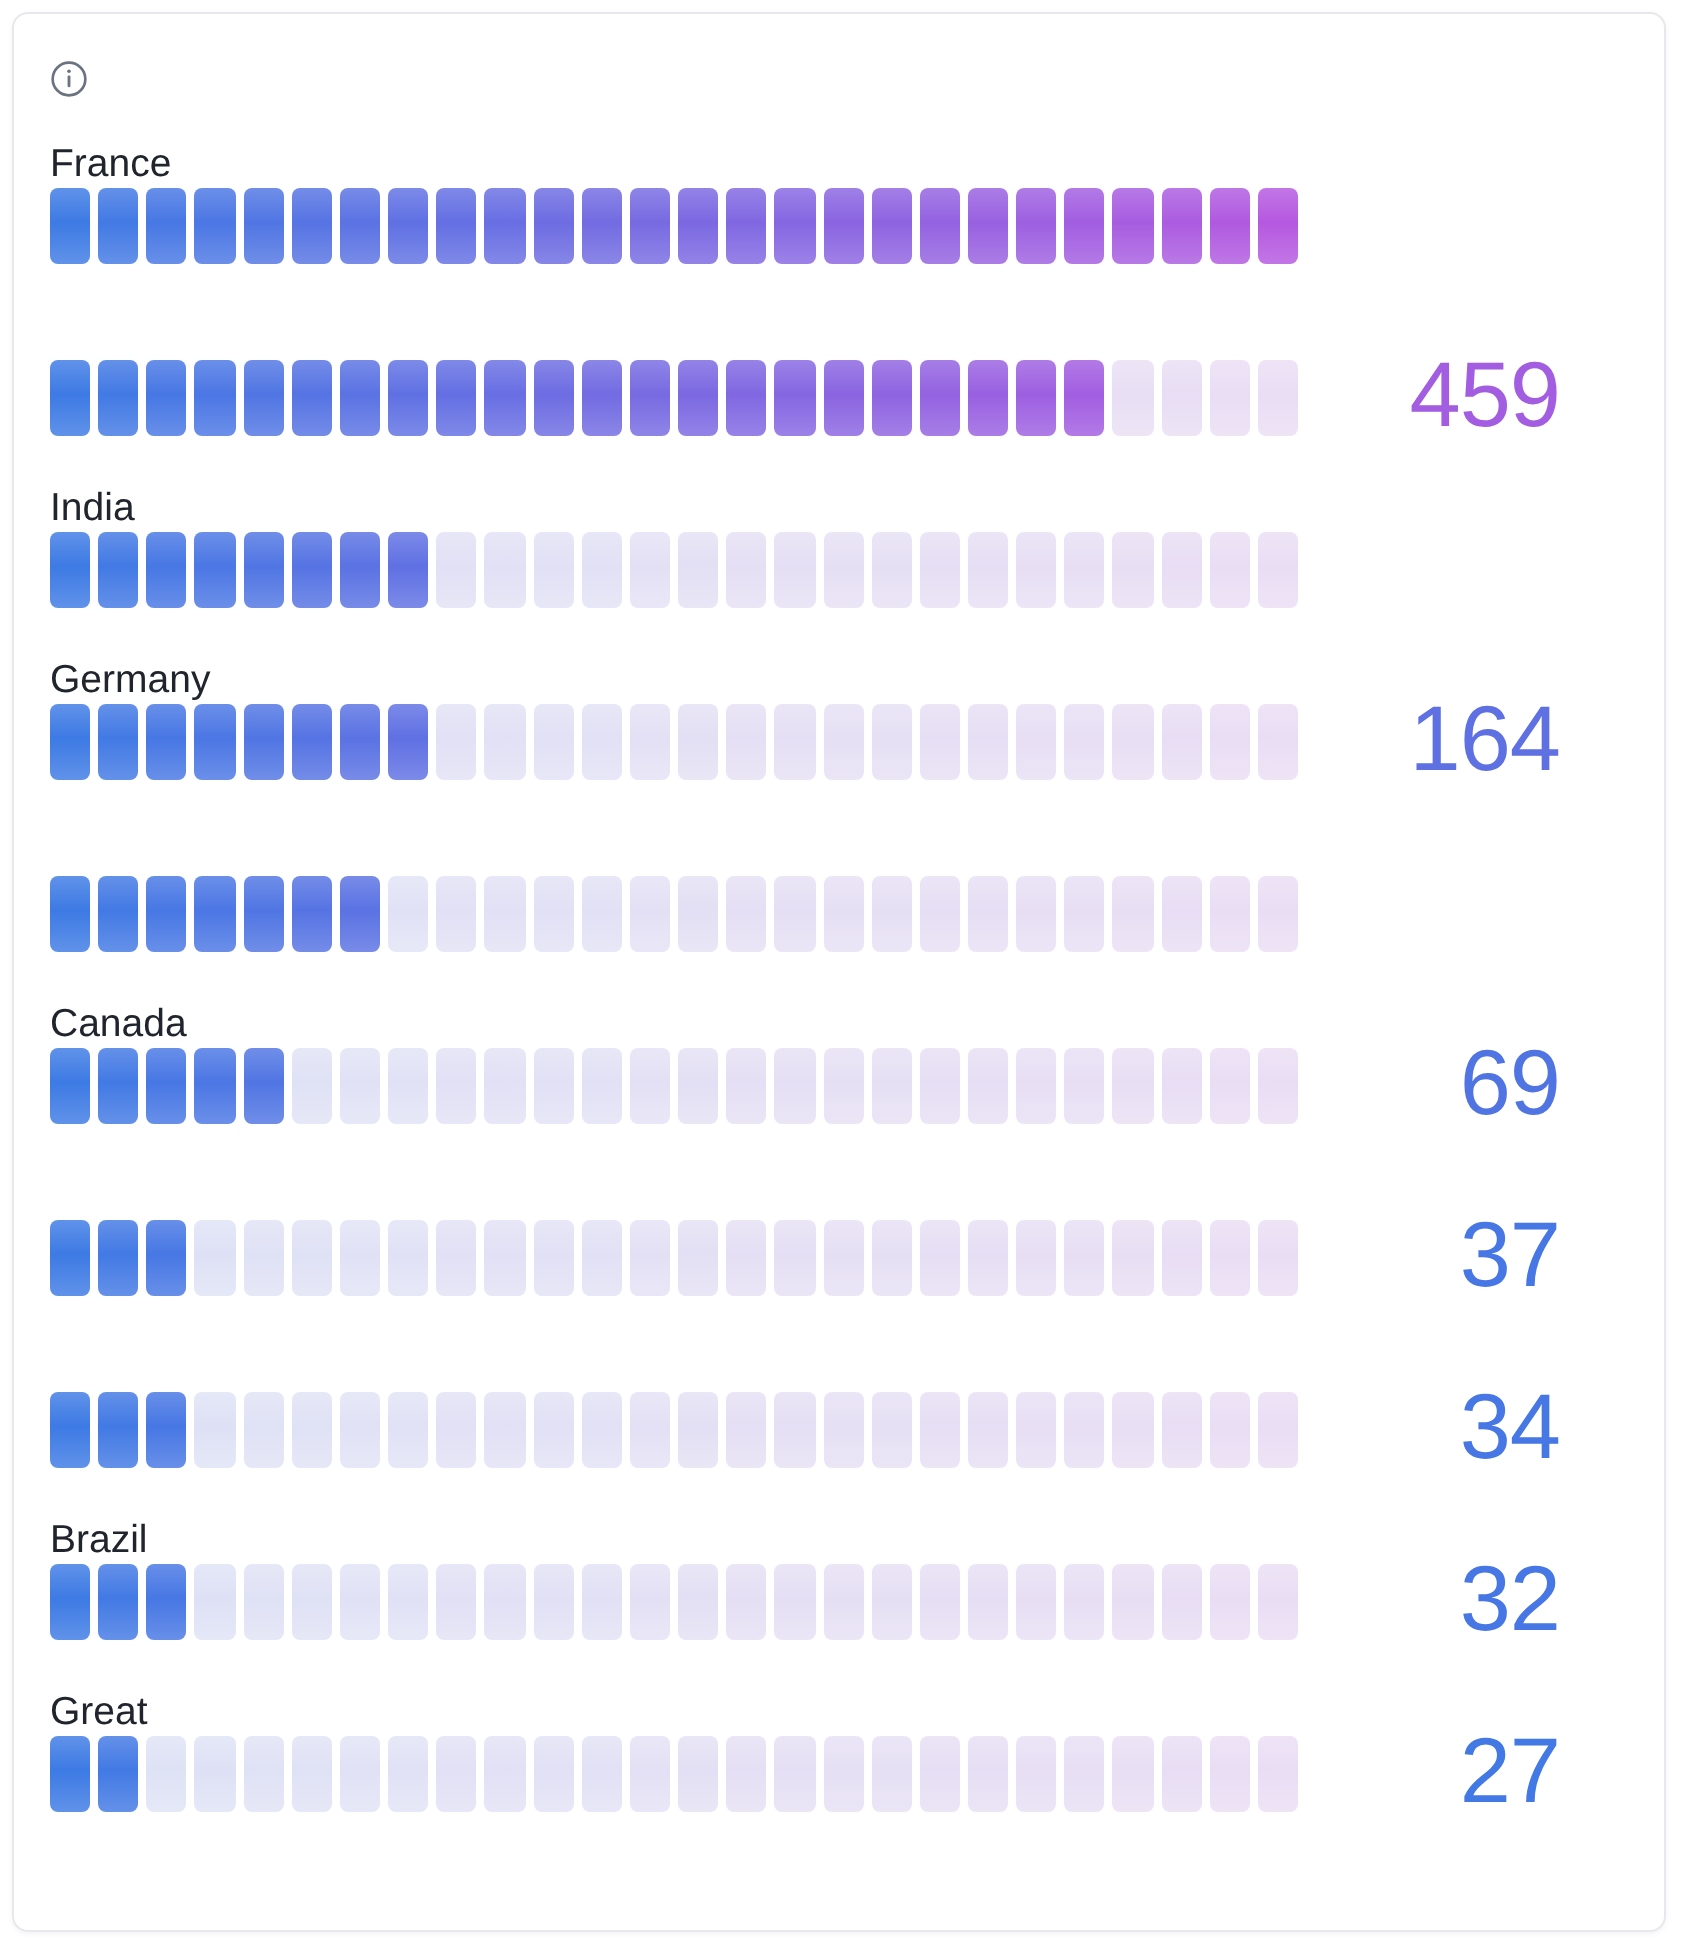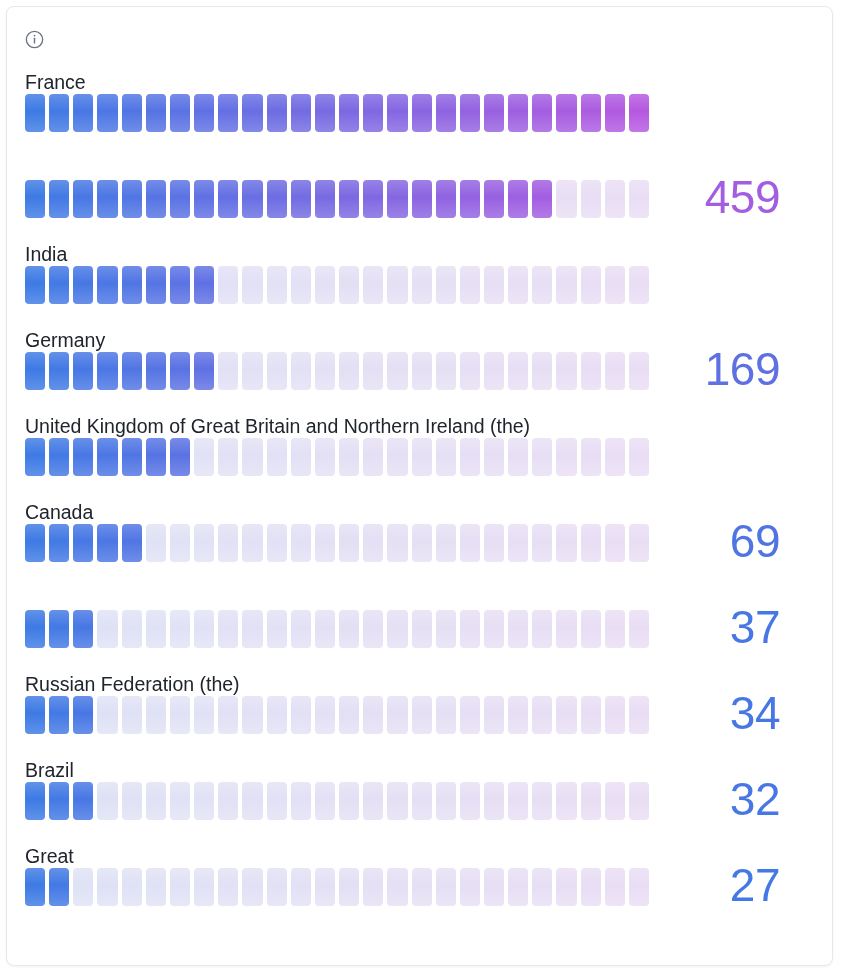--- a/index.html
+++ b/index.html
@@ -228,24 +228,23 @@
           <div class="seg" style="background: linear-gradient(rgb(235, 230, 246) 0%, rgb(229, 223, 244) 45%, rgb(235, 230, 246) 100%);"></div>
           <div class="seg" style="background: linear-gradient(rgb(236, 229, 246) 0%, rgb(230, 222, 244) 45%, rgb(236, 229, 246) 100%);"></div>
           <div class="seg" style="background: linear-gradient(rgb(236, 229, 246) 0%, rgb(230, 222, 244) 45%, rgb(236, 229, 246) 100%);"></div>
           <div class="seg" style="background: linear-gradient(rgb(236, 229, 246) 0%, rgb(231, 222, 244) 45%, rgb(236, 229, 246) 100%);"></div>
           <div class="seg" style="background: linear-gradient(rgb(236, 229, 246) 0%, rgb(231, 222, 244) 45%, rgb(236, 229, 246) 100%);"></div>
           <div class="seg" style="background: linear-gradient(rgb(237, 229, 246) 0%, rgb(232, 222, 244) 45%, rgb(237, 229, 246) 100%);"></div>
           <div class="seg" style="background: linear-gradient(rgb(237, 228, 246) 0%, rgb(232, 221, 244) 45%, rgb(237, 228, 246) 100%);"></div>
           <div class="seg" style="background: linear-gradient(rgb(238, 228, 246) 0%, rgb(233, 221, 244) 45%, rgb(238, 228, 246) 100%);"></div>
           <div class="seg" style="background: linear-gradient(rgb(238, 228, 246) 0%, rgb(233, 221, 244) 45%, rgb(238, 228, 246) 100%);"></div>
         </div>
-        <div class="loc-value" style="color: rgb(95, 112, 227);">169</div>
-      </div>
-      <div class="loc-row">
-        <div class="loc-label">United Kingdom of Great Britain and Northern Ireland (the)</div>
+        <div class="loc-value" style="color: rgb(95, 112, 227);">164</div>
+      </div>
+      <div class="loc-row">
         <div class="bar-area">
           <div class="seg" style="background: linear-gradient(rgb(96, 146, 233) 0%, rgb(61, 122, 228) 45%, rgb(96, 146, 233) 100%);"></div>
           <div class="seg" style="background: linear-gradient(rgb(100, 145, 233) 0%, rgb(66, 121, 228) 45%, rgb(100, 145, 233) 100%);"></div>
           <div class="seg" style="background: linear-gradient(rgb(104, 143, 233) 0%, rgb(71, 119, 228) 45%, rgb(104, 143, 233) 100%);"></div>
           <div class="seg" style="background: linear-gradient(rgb(107, 143, 233) 0%, rgb(75, 118, 228) 45%, rgb(107, 143, 233) 100%);"></div>
           <div class="seg" style="background: linear-gradient(rgb(112, 142, 232) 0%, rgb(80, 117, 227) 45%, rgb(112, 142, 232) 100%);"></div>
           <div class="seg" style="background: linear-gradient(rgb(116, 140, 232) 0%, rgb(85, 115, 227) 45%, rgb(116, 140, 232) 100%);"></div>
           <div class="seg" style="background: linear-gradient(rgb(120, 139, 232) 0%, rgb(90, 114, 227) 45%, rgb(120, 139, 232) 100%);"></div>
           <div class="seg" style="background: linear-gradient(rgb(231, 232, 247) 0%, rgb(224, 225, 245) 45%, rgb(231, 232, 247) 100%);"></div>
           <div class="seg" style="background: linear-gradient(rgb(232, 231, 247) 0%, rgb(225, 224, 245) 45%, rgb(232, 231, 247) 100%);"></div>
@@ -325,21 +324,20 @@
           <div class="seg" style="background: linear-gradient(rgb(236, 229, 246) 0%, rgb(231, 222, 244) 45%, rgb(236, 229, 246) 100%);"></div>
           <div class="seg" style="background: linear-gradient(rgb(236, 229, 246) 0%, rgb(231, 222, 244) 45%, rgb(236, 229, 246) 100%);"></div>
           <div class="seg" style="background: linear-gradient(rgb(237, 229, 246) 0%, rgb(232, 222, 244) 45%, rgb(237, 229, 246) 100%);"></div>
           <div class="seg" style="background: linear-gradient(rgb(237, 228, 246) 0%, rgb(232, 221, 244) 45%, rgb(237, 228, 246) 100%);"></div>
           <div class="seg" style="background: linear-gradient(rgb(238, 228, 246) 0%, rgb(233, 221, 244) 45%, rgb(238, 228, 246) 100%);"></div>
           <div class="seg" style="background: linear-gradient(rgb(238, 228, 246) 0%, rgb(233, 221, 244) 45%, rgb(238, 228, 246) 100%);"></div>
         </div>
         <div class="loc-value" style="color: rgb(71, 119, 228);">37</div>
       </div>
       <div class="loc-row">
-        <div class="loc-label">Russian Federation (the)</div>
         <div class="bar-area">
           <div class="seg" style="background: linear-gradient(rgb(96, 146, 233) 0%, rgb(61, 122, 228) 45%, rgb(96, 146, 233) 100%);"></div>
           <div class="seg" style="background: linear-gradient(rgb(100, 145, 233) 0%, rgb(66, 121, 228) 45%, rgb(100, 145, 233) 100%);"></div>
           <div class="seg" style="background: linear-gradient(rgb(104, 143, 233) 0%, rgb(71, 119, 228) 45%, rgb(104, 143, 233) 100%);"></div>
           <div class="seg" style="background: linear-gradient(rgb(229, 232, 247) 0%, rgb(222, 225, 245) 45%, rgb(229, 232, 247) 100%);"></div>
           <div class="seg" style="background: linear-gradient(rgb(230, 232, 247) 0%, rgb(223, 225, 245) 45%, rgb(230, 232, 247) 100%);"></div>
           <div class="seg" style="background: linear-gradient(rgb(230, 232, 247) 0%, rgb(223, 225, 245) 45%, rgb(230, 232, 247) 100%);"></div>
           <div class="seg" style="background: linear-gradient(rgb(231, 232, 247) 0%, rgb(224, 225, 245) 45%, rgb(231, 232, 247) 100%);"></div>
           <div class="seg" style="background: linear-gradient(rgb(231, 232, 247) 0%, rgb(224, 225, 245) 45%, rgb(231, 232, 247) 100%);"></div>
           <div class="seg" style="background: linear-gradient(rgb(232, 231, 247) 0%, rgb(225, 224, 245) 45%, rgb(232, 231, 247) 100%);"></div>

